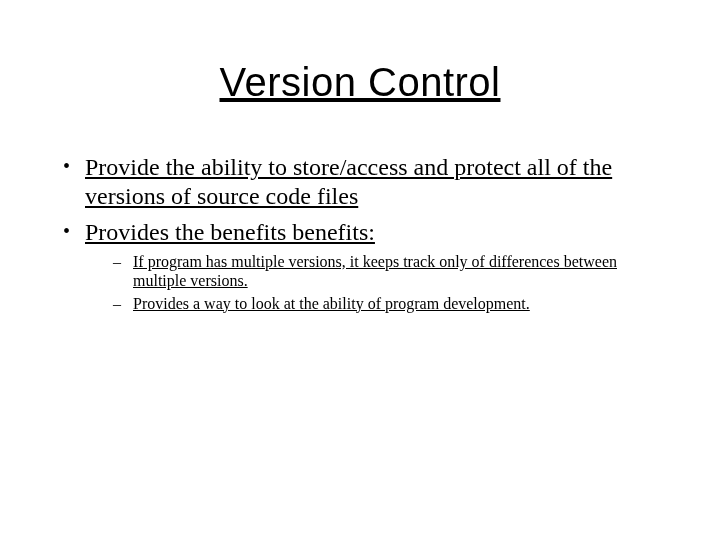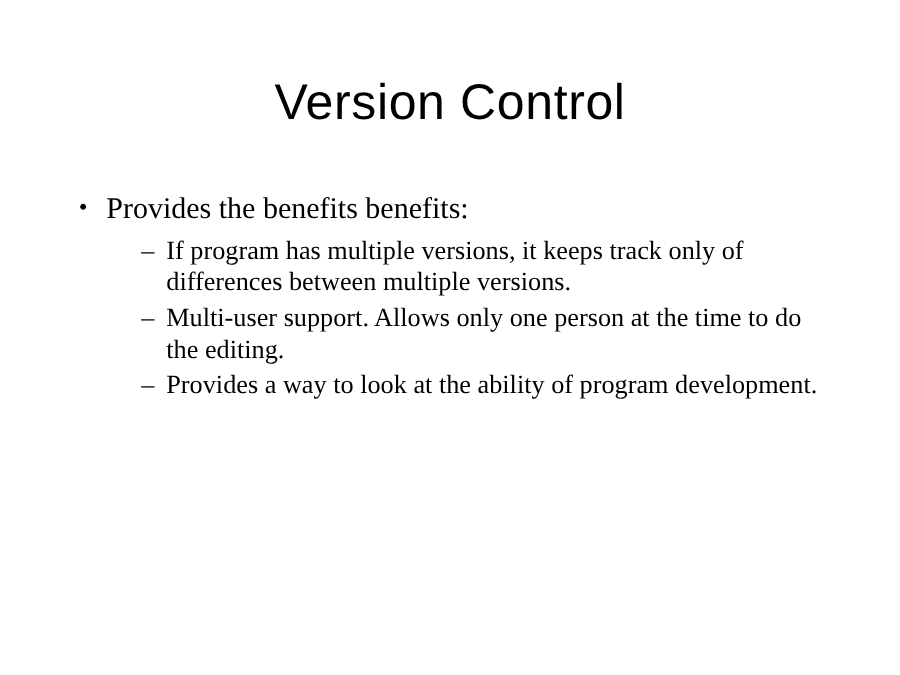--- a/index.html
+++ b/index.html
@@ -1,17 +1,17 @@
 <!DOCTYPE html>
 <html><head>
 <meta charset="utf-8">
 <style>
   * { margin: 0; padding: 0; box-sizing: border-box; }
   html, body { width: 720px; height: 540px; background: #ffffff; font-family: "Times New Roman", Times, serif; color: #000; }
-  .slide { width: 720px; height: 540px; position: relative; padding: 60px 55px 40px 55px; }
+  .slide { width: 720px; height: 540px; position: relative; padding: 60px 55px 40px 55px; text-decoration: underline; }
   .title {
     font-family: Impact, "Arial Black", sans-serif;
     font-weight: normal;
     font-size: 40px;
     text-align: center;
     letter-spacing: 0.5px;
     margin-bottom: 48px;
   }
   ul.level1 {
     list-style: none;
@@ -26,21 +26,21 @@
   ul.level1 > li::before {
     content: "•";
     position: absolute;
     left: 8px;
     top: 0;
     font-size: 20px;
     line-height: 1.3;
   }
   ul.level2 {
     list-style: none;
-    font-size: 21px;
+    font-size: 16px;
     line-height: 1.18;
     margin-top: 6px;
   }
   ul.level2 > li {
     position: relative;
     padding-left: 48px;
     margin-bottom: 4px;
   }
   ul.level2 > li::before {
     content: "–";
@@ -50,27 +50,27 @@
   }
 </style>
 </head>
 <body>
 
 <div class="slide">
   <h1 class="title">Version Control</h1>
 
   <ul class="level1">
     <li>
+      <span>Provide the ability to store/access and protect all of the versions of source code files</span>
+    </li>
+    <li>
       <span>Provides the benefits benefits:</span>
       <ul class="level2">
         <li>
           <span>If program has multiple versions, it keeps track only of differences between multiple versions.</span>
-        </li>
-        <li>
-          <span>Multi-user support.  Allows only one person at the time to do the editing.</span>
         </li>
         <li>
           <span>Provides a way to look at the ability of program development.</span>
         </li>
       </ul>
     </li>
   </ul>
 </div>
 
 </body></html>

